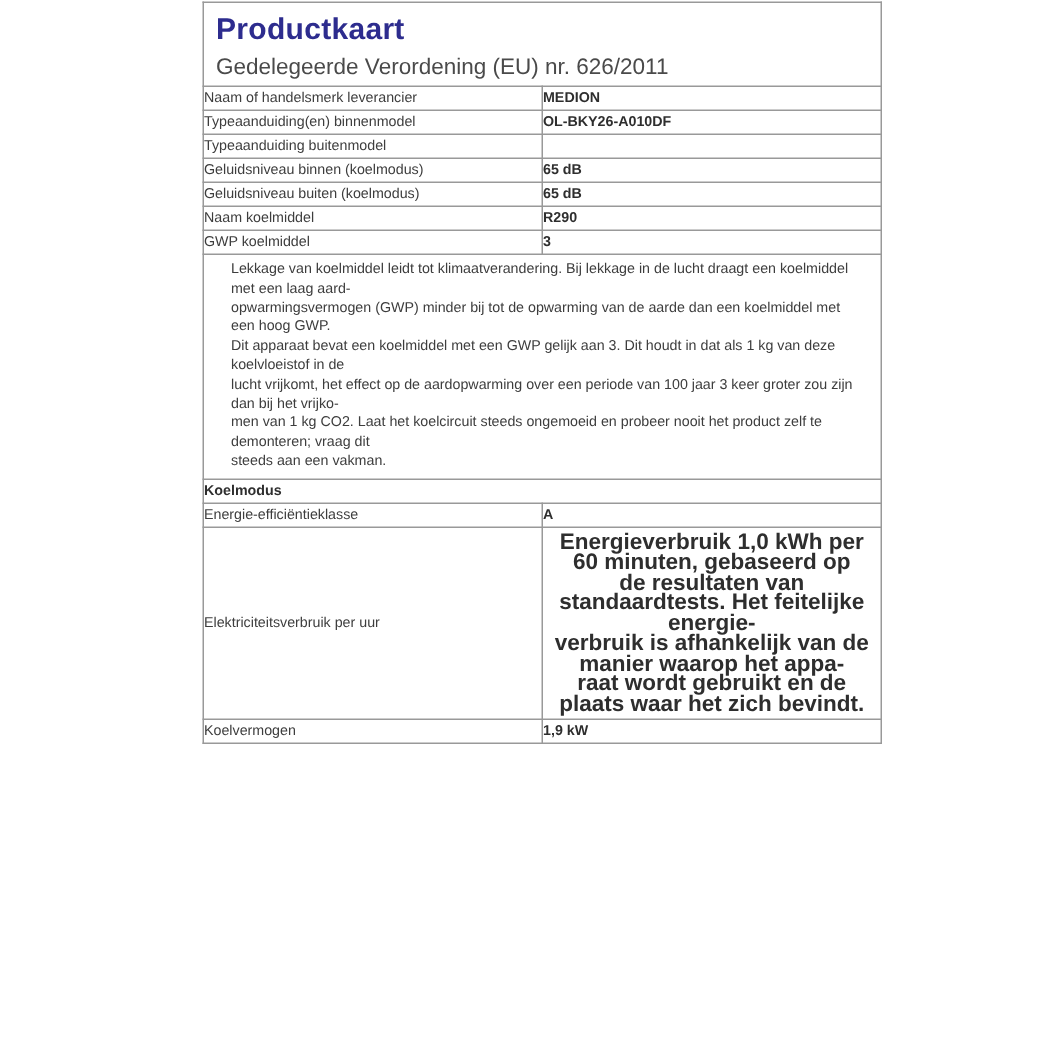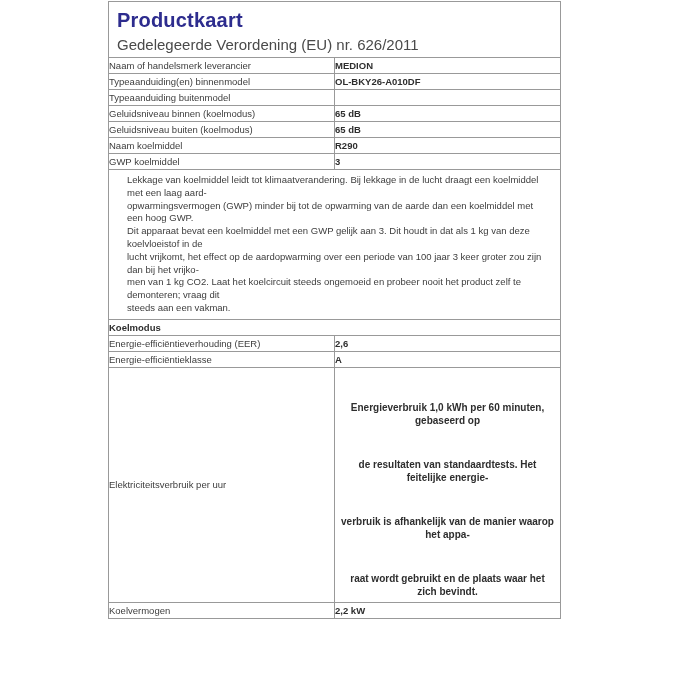--- a/index.html
+++ b/index.html
@@ -6,21 +6,21 @@
   html, body {
     width: 700px; height: 700px;
     background: #ffffff;
     font-family: "Liberation Sans", sans-serif;
     overflow: hidden;
     position: relative;
     color: #3d3d3d;
   }
   .sheet {
     position: absolute;
-    left: 108px; top: 1px;
+    left: 135px; top: 1px;
     width: 453px;
   }
   .doc-table {
     width: 100%;
     border-collapse: collapse;
     table-layout: fixed;
   }
   .doc-table td {
     border: 1px solid #999999;
     font-size: 9.5px;
@@ -50,21 +50,21 @@
   }
   td.note-cell { padding: 4px 18px; }
   td.note-cell div { font-size: 9.5px; line-height: 12.8px; }
   td.section-cell { font-weight: bold; color: #2e2e2e; }
   td.multiline-value {
     padding: 3px 5px;
     font-weight: bold;
     color: #2e2e2e;
     text-align: center;
   }
-  td.multiline-value div { font-size: 10px; line-height: 13.5px; margin-top: 30px; }
+  td.multiline-value div { font-size: 15px; line-height: 13.5px; }
   .footer {
     position: absolute;
     left: 124px; top: 719px;
     width: 453px;
     text-align: right;
     font-size: 8.5px;
     color: #555555;
     padding-right: 2px;
   }
 </style>
@@ -119,39 +119,35 @@
             <div>men van 1 kg CO2. Laat het koelcircuit steeds ongemoeid en probeer nooit het product zelf te demonteren; vraag dit</div>
             <div>steeds aan een vakman.</div>
           </td>
     </tr>
 
     <tr>
       <td class="section-cell" colspan="2">Koelmodus</td>
     </tr>
 
     <tr>
-      <td class="label-cell">Energie-efficiëntieverhouding (EER)</td>
-      <td class="value-cell">2,6</td>
-    </tr>
-    <tr>
       <td class="label-cell">Energie-efficiëntieklasse</td>
       <td class="value-cell">A</td>
     </tr>
 
     <tr>
       <td class="label-cell">Elektriciteitsverbruik per uur</td>
       <td class="multiline-value">
             <div>Energieverbruik 1,0 kWh per 60 minuten, gebaseerd op</div>
             <div>de resultaten van standaardtests. Het feitelijke energie-</div>
             <div>verbruik is afhankelijk van de manier waarop het appa-</div>
             <div>raat wordt gebruikt en de plaats waar het zich bevindt.</div>
           </td>
     </tr>
 
     <tr>
       <td class="label-cell">Koelvermogen</td>
-      <td class="value-cell">2,2 kW</td>
+      <td class="value-cell">1,9 kW</td>
     </tr>
   </tbody>
     </table>
 </div>
 
 <div class="footer">Pagina 1 / 1</div>
 
 </body></html>

